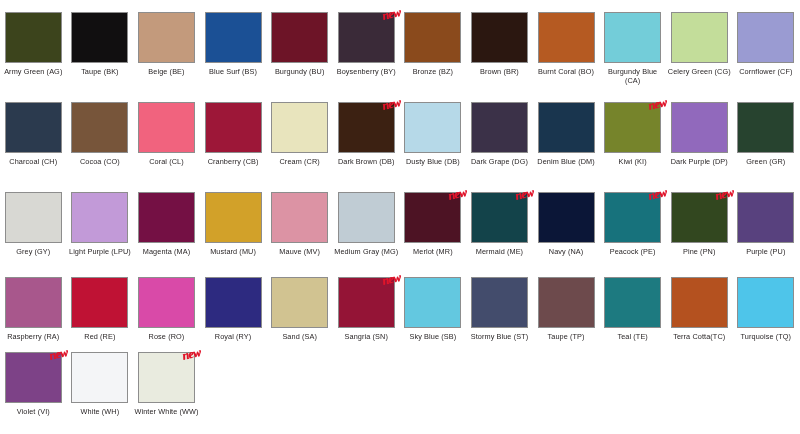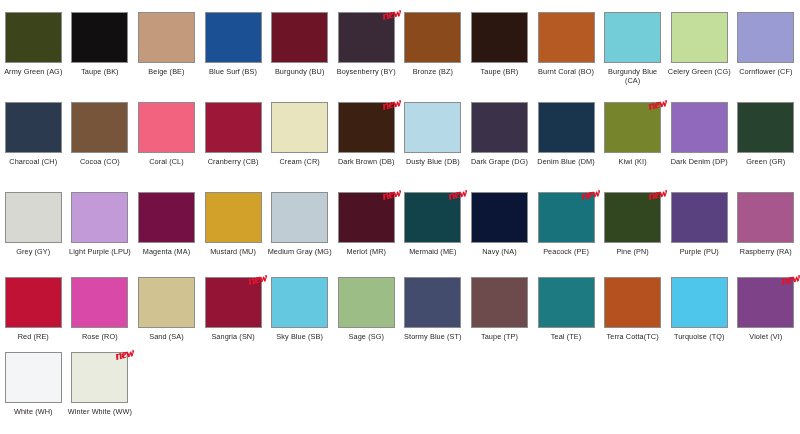--- a/index.html
+++ b/index.html
@@ -93,21 +93,21 @@
         <span class="new-badge">new</span>
       </div>
       <div class="swatch-label">Boysenberry (BY)</div>
     </div>
     <div class="swatch-cell">
       <div class="swatch-chip" style="background: rgb(138, 74, 28);"></div>
       <div class="swatch-label">Bronze (BZ)</div>
     </div>
     <div class="swatch-cell">
       <div class="swatch-chip" style="background: rgb(43, 23, 16);"></div>
-      <div class="swatch-label">Taupe (BR)</div>
+      <div class="swatch-label">Brown (BR)</div>
     </div>
     <div class="swatch-cell">
       <div class="swatch-chip" style="background: rgb(181, 90, 34);"></div>
       <div class="swatch-label">Burnt Coral (BO)</div>
     </div>
     <div class="swatch-cell">
       <div class="swatch-chip" style="background: rgb(115, 205, 217);"></div>
       <div class="swatch-label">Burgundy Blue (CA)</div>
     </div>
     <div class="swatch-cell">
@@ -157,21 +157,21 @@
       <div class="swatch-label">Denim Blue (DM)</div>
     </div>
     <div class="swatch-cell">
       <div class="swatch-chip" style="background: rgb(118, 132, 43);">
         <span class="new-badge">new</span>
       </div>
       <div class="swatch-label">Kiwi (KI)</div>
     </div>
     <div class="swatch-cell">
       <div class="swatch-chip" style="background: rgb(145, 105, 188);"></div>
-      <div class="swatch-label">Dark Denim (DP)</div>
+      <div class="swatch-label">Dark Purple (DP)</div>
     </div>
     <div class="swatch-cell">
       <div class="swatch-chip" style="background: rgb(39, 67, 47);"></div>
       <div class="swatch-label">Green (GR)</div>
     </div>
     <div class="swatch-cell">
       <div class="swatch-chip" style="background: rgb(216, 216, 211);"></div>
       <div class="swatch-label">Grey (GY)</div>
     </div>
     <div class="swatch-cell">
@@ -180,20 +180,24 @@
     </div>
     <div class="swatch-cell">
       <div class="swatch-chip" style="background: rgb(116, 16, 68);"></div>
       <div class="swatch-label">Magenta (MA)</div>
     </div>
     <div class="swatch-cell">
       <div class="swatch-chip" style="background: rgb(210, 161, 41);"></div>
       <div class="swatch-label">Mustard (MU)</div>
     </div>
     <div class="swatch-cell">
+      <div class="swatch-chip" style="background: rgb(220, 147, 164);"></div>
+      <div class="swatch-label">Mauve (MV)</div>
+    </div>
+    <div class="swatch-cell">
       <div class="swatch-chip" style="background: rgb(192, 204, 212);"></div>
       <div class="swatch-label">Medium Gray (MG)</div>
     </div>
     <div class="swatch-cell">
       <div class="swatch-chip" style="background: rgb(77, 19, 36);">
         <span class="new-badge">new</span>
       </div>
       <div class="swatch-label">Merlot (MR)</div>
     </div>
     <div class="swatch-cell">
@@ -228,36 +232,36 @@
     </div>
     <div class="swatch-cell">
       <div class="swatch-chip" style="background: rgb(191, 18, 52);"></div>
       <div class="swatch-label">Red (RE)</div>
     </div>
     <div class="swatch-cell">
       <div class="swatch-chip" style="background: rgb(217, 74, 168);"></div>
       <div class="swatch-label">Rose (RO)</div>
     </div>
     <div class="swatch-cell">
+      <div class="swatch-chip" style="background: rgb(45, 42, 128);"></div>
+      <div class="swatch-label">Royal (RY)</div>
+    </div>
+    <div class="swatch-cell">
       <div class="swatch-chip" style="background: rgb(209, 195, 145);"></div>
       <div class="swatch-label">Sand (SA)</div>
     </div>
     <div class="swatch-cell">
       <div class="swatch-chip" style="background: rgb(148, 20, 54);">
         <span class="new-badge">new</span>
       </div>
       <div class="swatch-label">Sangria (SN)</div>
     </div>
     <div class="swatch-cell">
       <div class="swatch-chip" style="background: rgb(99, 200, 224);"></div>
       <div class="swatch-label">Sky Blue (SB)</div>
-    </div>
-    <div class="swatch-cell">
-      <div class="swatch-chip" style="background: rgb(156, 189, 133);"></div>
-      <div class="swatch-label">Sage (SG)</div>
     </div>
     <div class="swatch-cell">
       <div class="swatch-chip" style="background: rgb(67, 76, 108);"></div>
       <div class="swatch-label">Stormy Blue (ST)</div>
     </div>
     <div class="swatch-cell">
       <div class="swatch-chip" style="background: rgb(109, 74, 76);"></div>
       <div class="swatch-label">Taupe (TP)</div>
     </div>
     <div class="swatch-cell">

